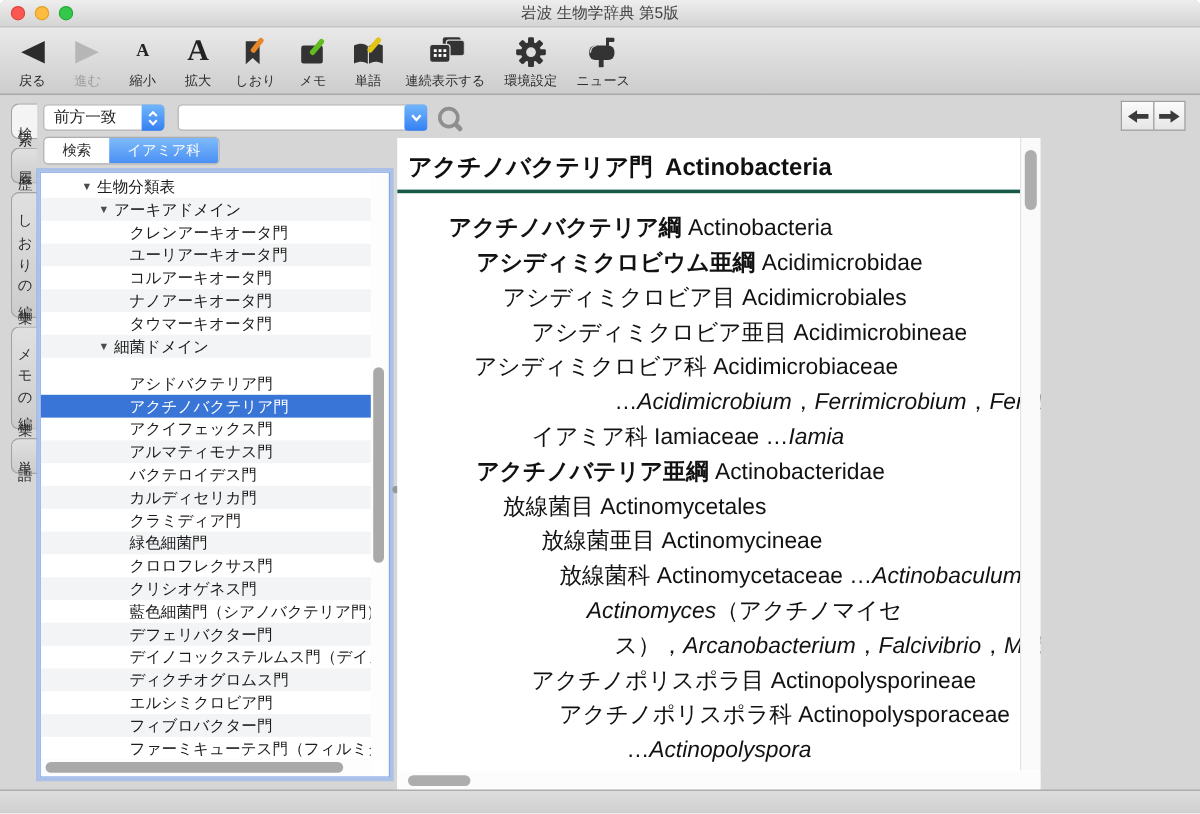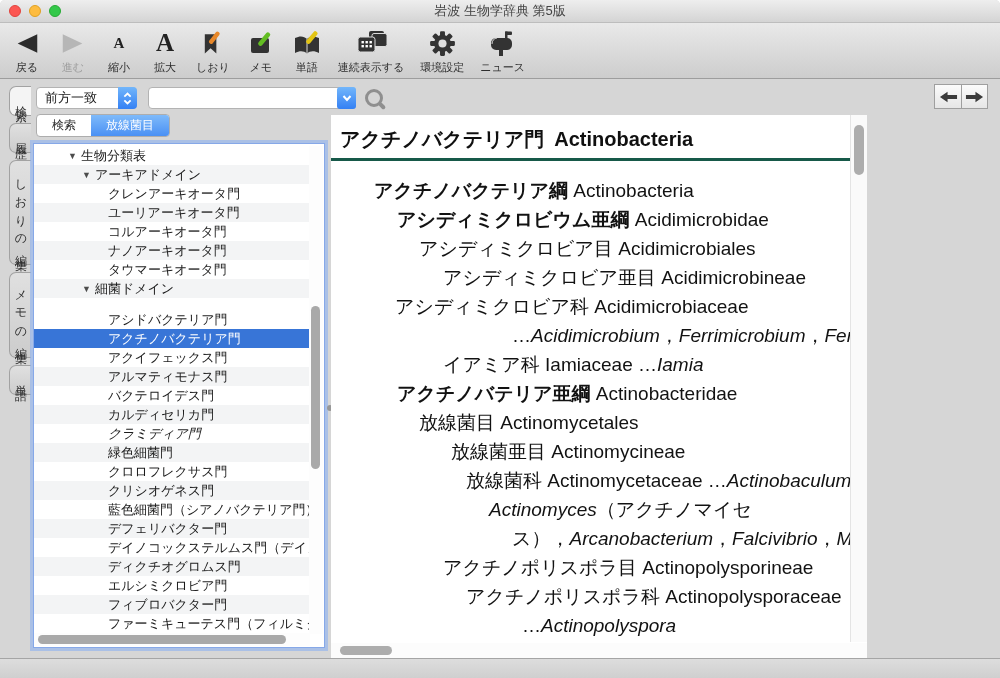--- a/index.html
+++ b/index.html
@@ -241,21 +241,21 @@
     </button>
     <button class="navbtn">
       <svg width="19" height="14" viewBox="0 0 20 14">
           <path d="M11,1.5 v3.5 h-10 v4 h10 v3.5 l8,-5.5 z" fill="#3b3b3b"></path>
         </svg>
     </button>
   </div>
 
   <div class="segmented">
     <span class="seg">検索</span>
-    <span class="seg sel">放線菌目</span>
+    <span class="seg sel">イアミア科</span>
   </div>
 
   <div class="tabrail" id="tabrail">
       <div class="vtab sel">検索</div>
       <div class="vtab">履歴</div>
       <div class="vtab">しおりの編集</div>
       <div class="vtab">メモの編集</div>
       <div class="vtab">単語</div>
     </div>
 
@@ -299,21 +299,21 @@
         </div>
         <div class="trow alt" style="padding-left: 74px;">
           <span class="trlabel">アルマティモナス門</span>
         </div>
         <div class="trow" style="padding-left: 74px;">
           <span class="trlabel">バクテロイデス門</span>
         </div>
         <div class="trow alt" style="padding-left: 74px;">
           <span class="trlabel">カルディセリカ門</span>
         </div>
-        <div class="trow" style="padding-left: 74px; font-style: italic;">
+        <div class="trow" style="padding-left: 74px;">
           <span class="trlabel">クラミディア門</span>
         </div>
         <div class="trow alt" style="padding-left: 74px;">
           <span class="trlabel">緑色細菌門</span>
         </div>
         <div class="trow" style="padding-left: 74px;">
           <span class="trlabel">クロロフレクサス門</span>
         </div>
         <div class="trow alt" style="padding-left: 74px;">
           <span class="trlabel">クリシオゲネス門</span>

